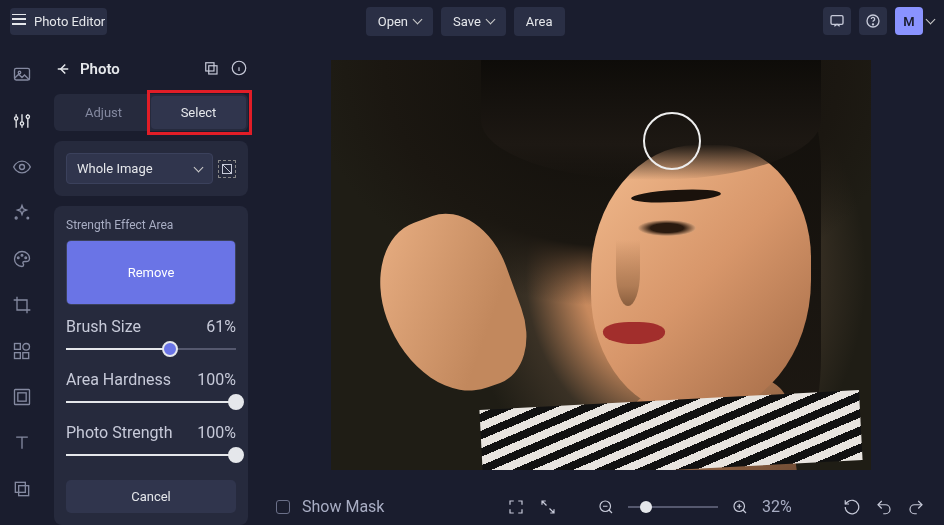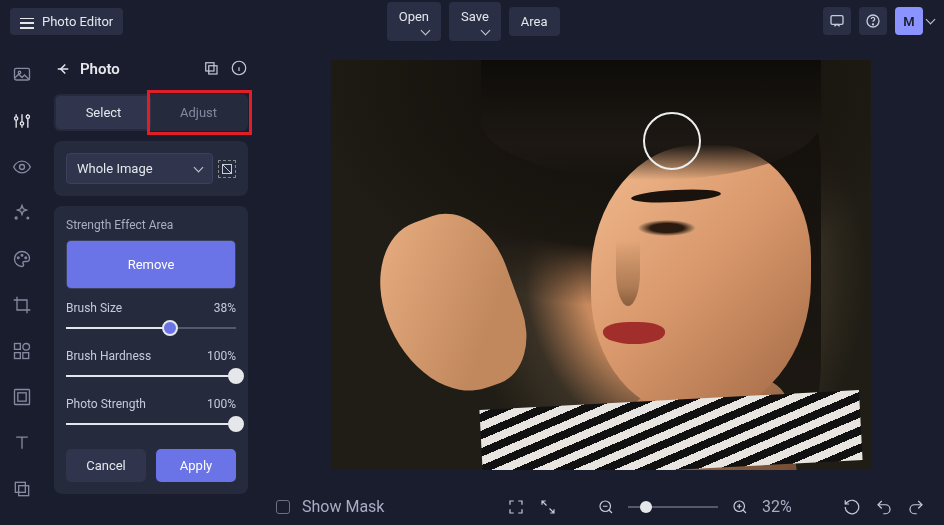--- a/index.html
+++ b/index.html
@@ -17,46 +17,45 @@
 
 .topbar {
   height: 42px;
   display: flex;
   align-items: center;
   padding: 0 10px;
   gap: 8px;
 }
 .hamburger-btn {
   display: flex;
-  align-items: flex-end;
+  align-items: flex-start;
   gap: 8px;
   background: #2a2f45;
   border-radius: 4px;
-  padding: 6px 10px;
+  padding: 6px 2px;
   cursor: pointer;
 }
 .hamburger-lines {
   width: 14px;
   height: 11px;
   display: flex;
   flex-direction: column;
   justify-content: space-between;
 }
 .hamburger-lines span { height: 1.5px; background: #e5e7eb; }
 .spacer { flex: 1; }
 .top-btn {
   background: #2a2f45;
   border-radius: 4px;
   padding: 7px 12px;
   display: flex;
-  align-items: flex-end;
+  align-items: center;
   gap: 6px;
   cursor: pointer;
   color: #e5e7eb;
-  flex-direction: column;
 }
 .chevron-down {
   width: 7px; height: 7px;
   border-right: 1.5px solid #ccc;
   border-bottom: 1.5px solid #ccc;
   transform: rotate(45deg);
   margin-top: -3px;
 }
 .icon-btn {
   width: 28px; height: 28px;
@@ -180,32 +179,32 @@
 }
 .seg {
   display: flex;
   border-radius: 5px;
   overflow: hidden;
   border: 1px solid #3b415c;
 }
 .seg-btn {
   flex: 1;
   text-align: center;
-  padding: 16px 0;
+  padding: 24px 0;
   cursor: pointer;
   background: #30354d;
 }
 .seg-btn.active {
   background: #6a74e6;
   color: #fff;
 }
 .slider-row {
   display:flex;
   justify-content:space-between;
-  font-size:12px;
+  font-size:16px;
   color:#c7cad9;
   margin-top: 12px;
   text-align: center;
 }
 .slider {
   position:relative;
   height: 18px;
   margin-top:4px;
 }
 .slider-track {
@@ -505,22 +504,22 @@
         <div style="cursor:pointer">
           <svg width="18" height="18" viewBox="0 0 24 24" fill="none" stroke="#c7cad9" stroke-width="1.6">
               <circle cx="12" cy="12" r="9"></circle>
               <path d="M12 8h0M12 11v5"></path>
             </svg>
         </div>
       </div>
     </div>
 
     <div class="tabs">
+      <div class="tab">Adjust</div>
       <div class="tab active">Select</div>
-      <div class="tab">Adjust</div>
       <div class="tab-highlight"></div>
     </div>
 
     <div class="section">
       <div class="apply-row">
         <div class="select">
           <span>Whole Image</span>
           <span class="chevron-down"></span>
         </div>
         <div class="mask-icon">
@@ -533,51 +532,50 @@
     </div>
 
     <div class="section">
       <div class="label-mini">Strength Effect Area</div>
       <div class="seg">
         <div class="seg-btn active">Remove</div>
       </div>
 
       <div class="slider-row">
         <span>Brush Size</span>
-        <span>38%</span>
+        <span>61%</span>
       </div>
       <div class="slider">
         <div class="slider-track"></div>
         <div class="slider-fill" style="width:61%"></div>
         <div class="slider-thumb" style="left:61%"></div>
       </div>
 
       <div class="slider-row">
-        <span>Brush Hardness</span>
+        <span>Area Hardness</span>
         <span>100%</span>
       </div>
       <div class="slider">
         <div class="slider-track"></div>
         <div class="slider-fill" style="width:100%"></div>
         <div class="slider-thumb white" style="left:100%"></div>
       </div>
 
       <div class="slider-row">
         <span>Photo Strength</span>
         <span>100%</span>
       </div>
       <div class="slider">
         <div class="slider-track"></div>
         <div class="slider-fill" style="width:100%"></div>
         <div class="slider-thumb white" style="left:100%"></div>
       </div>
 
       <div class="btn-row">
         <div class="btn btn-cancel">Cancel</div>
-        <div class="btn btn-apply">Apply</div>
       </div>
     </div>
   </div>
 
   <div class="canvas-area">
     <div class="canvas">
       <div class="image">
         <div class="hair"></div>
         <div class="hair-side"></div>
         <div class="neck"></div>

